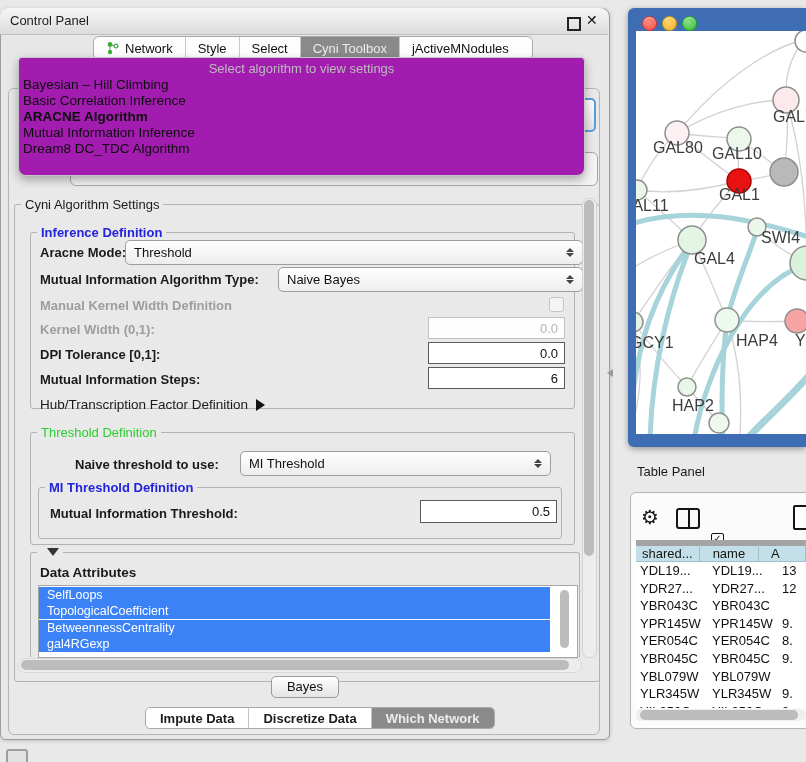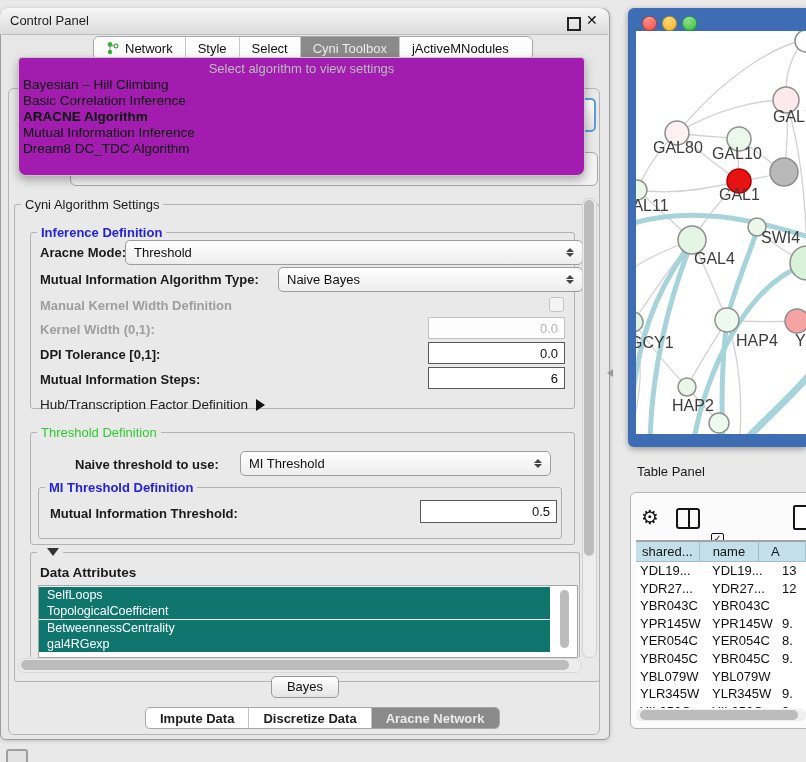--- a/index.html
+++ b/index.html
@@ -48,21 +48,21 @@
   .spin-dn{border-top:4px solid #444;}
   .tfield{border:1px solid #5a5a5a;background:#fff;font-size:13px;color:#111;
     text-align:right;padding:0 6px;box-sizing:border-box;font-family:"Liberation Sans",sans-serif;}
   .tfield.dis{border:1px solid #c2c2c2;color:#b5b5b5;background:#fdfdfd;}
   .checkbox{width:13px;height:13px;border:1px solid #c4c4c4;border-radius:3px;background:#f4f4f4;}
   .arrow-right{display:inline-block;width:0;height:0;border-top:6px solid transparent;
     border-bottom:6px solid transparent;border-left:9px solid #111;margin-left:8px;vertical-align:-2px;}
   .arrow-down{display:inline-block;width:0;height:0;border-left:6px solid transparent;
     border-right:6px solid transparent;border-top:8px solid #333;margin-left:6px;vertical-align:1px;}
   .listbox{background:#fff;border:1px solid #a5a5a5;overflow:hidden;}
-  .listrow{height:16px;line-height:16px;font-size:12.5px;color:#fff;background:#0f766e;
+  .listrow{height:16px;line-height:16px;font-size:12.5px;color:#fff;background:#3b82f6;
     padding-left:8px;margin:0.5px 0;}
   .sb-track-v{background:#ededed;border:1px solid #d2d2d2;border-radius:7px;}
   .sb-thumb{background:#bcbcbc;border-radius:6px;}
   .btn{background:linear-gradient(#ffffff,#e4e4e4);border:1px solid #9a9a9a;border-radius:5px;
     font-size:13px;color:#111;text-align:center;}
   .bottom-tabs{display:flex;border:1px solid #a8a8a8;border-radius:5px;overflow:hidden;background:#fff;}
   .btab{font-size:13px;font-weight:bold;color:#1c1c1c;padding:3px 14px;border-left:1px solid #c4c4c4;
     display:flex;align-items:center;white-space:nowrap;}
   .btab:first-child{border-left:none;}
   .btab.sel{background:#8a8a8a;color:#ececec;}
@@ -83,21 +83,21 @@
   
   .tp-title{left:637px;top:464px;font-size:13px;color:#1b1b1b;}
   .tp-card{left:630px;top:492px;width:176px;height:235px;background:#fbfbfb;
     border:1px solid #b5b5b5;border-radius:6px 0 0 6px;}
   .icon-black{color:#141414;}
   .cols-icon{width:20px;height:17px;border:2px solid #141414;border-radius:3px;position:relative;}
   .cols-icon:before{content:"";position:absolute;left:50%;top:0;bottom:0;width:2px;background:#141414;}
   .cb-ico{width:11px;height:11px;border:1.5px solid #141414;border-radius:2px;position:relative;
     font-size:10px;line-height:10px;font-weight:bold;color:#141414;text-align:center;}
   .doc-icon{width:17px;height:21px;border:2px solid #141414;border-radius:2px;background:#fff;}
-  .thead-cell{background:#c2dfea;border-right:1px solid #9fbfcc;border-top:2px solid #a3a3a3;
+  .thead-cell{background:#c2dfea;border-right:1px solid #9fbfcc;border-top:6px solid #a3a3a3;
     border-bottom:1px solid #9fbfcc;font-size:13px;color:#16160f;display:flex;align-items:center;justify-content:center;}
   .trow{display:flex;font-size:13px;color:#101010;height:17.6px;line-height:17.6px;}
   .tcell{overflow:hidden;white-space:nowrap;padding-left:4px;box-sizing:border-box;}
   svg text{font-family:"Liberation Sans","DejaVu Sans",sans-serif;}
 </style>
 </head>
 <body>
 
 <div class="abs cp-window"></div>
 
@@ -229,21 +229,21 @@
 <div class="abs btn" style="left:271px;top:676px;width:66px;height:20px;line-height:20px;">Bayes</div>
 
 <div class="abs bottom-tabs" style="left:145px;top:707px;height:20px;">
   <div class="btab">
       <span>Impute Data</span>
     </div>
   <div class="btab">
       <span>Discretize Data</span>
     </div>
   <div class="btab sel">
-      <span>Aracne Network</span>
+      <span>Which Network</span>
     </div>
 </div>
 
 <div class="abs split-arrow" style="left:607px;top:369px;"></div>
 
 <div class="abs" style="left:6px;top:749px;width:18px;height:13px;border:2px solid #9e9e9e;border-radius:3px;background:#e2e2e2;"></div>
 
 <div class="abs net-window"></div>
 <div class="abs traffic" style="left:642px;top:16px;background:radial-gradient(circle at 40% 35%,#ff8a80,#ee4d42);border:1px solid #c33;"></div>
 <div class="abs traffic" style="left:662px;top:16px;background:radial-gradient(circle at 40% 35%,#ffd66e,#f3ad2c);border:1px solid #c90;"></div>

